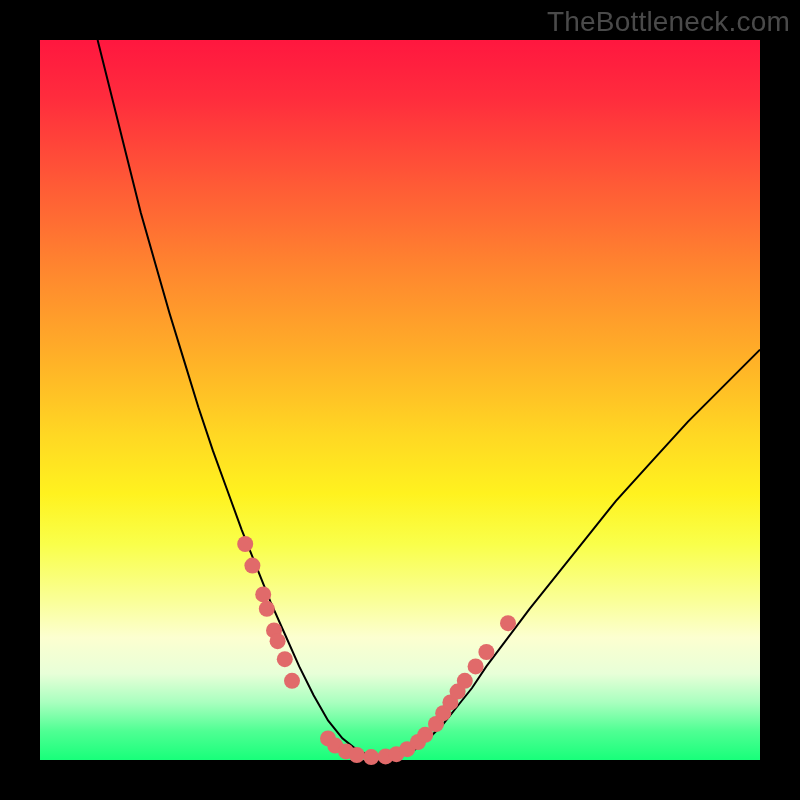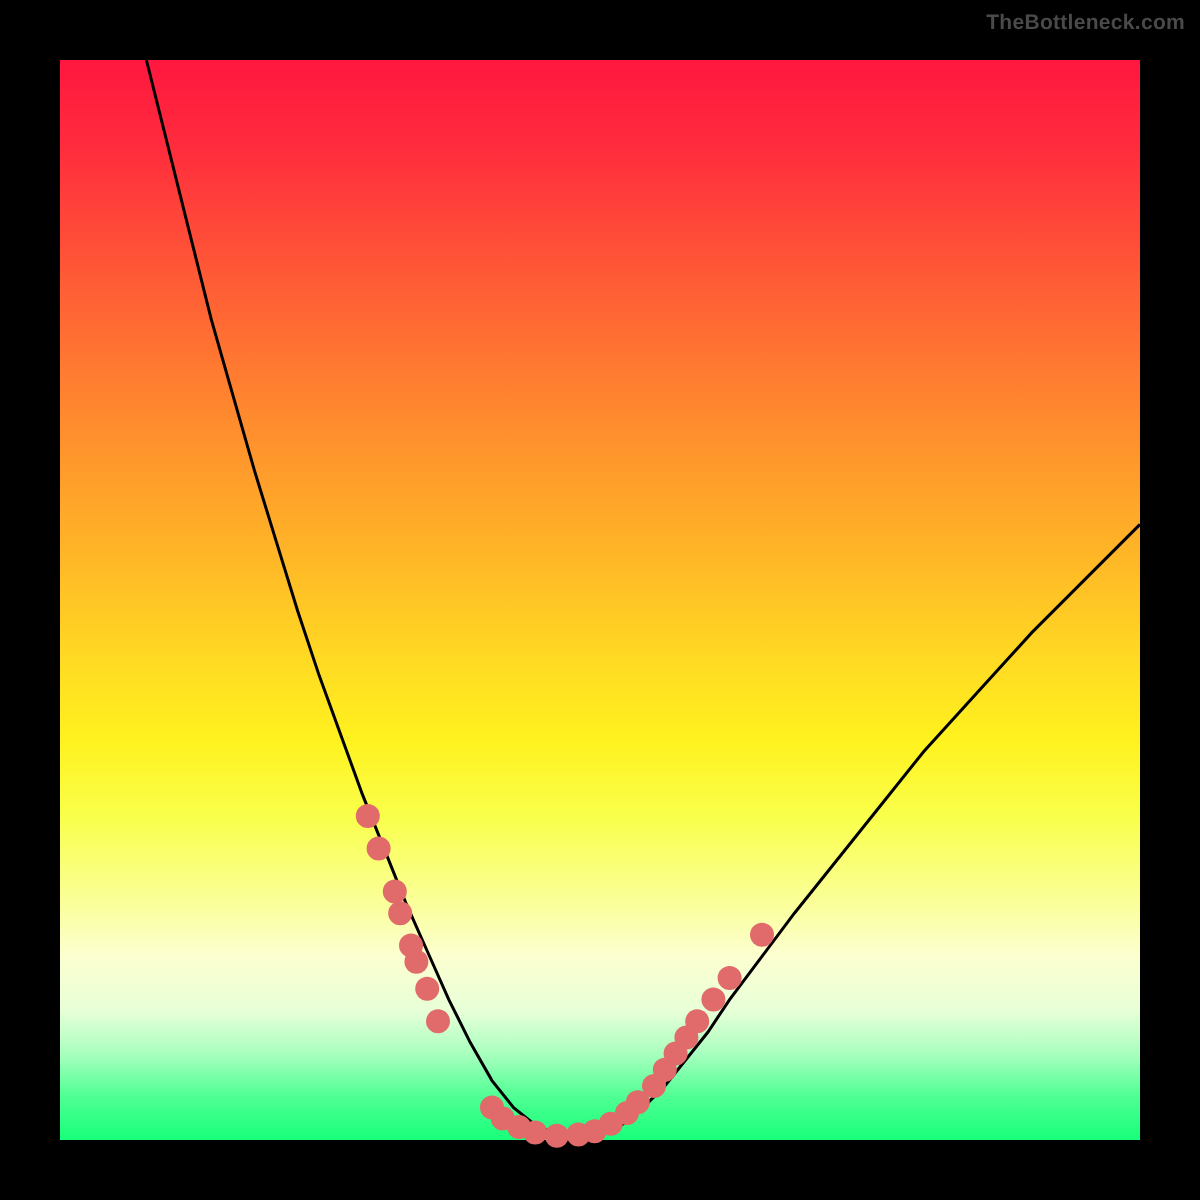--- a/index.html
+++ b/index.html
@@ -39,22 +39,22 @@
       #a9ffbf 92%,
       #4fff93 96%,
       #18ff7a 100%
     );
   }
   .watermark {
     position: absolute;
     top: 6px;
     right: 10px;
     color: #4a4a4a;
-    font-size: 14px;
-    font-weight: 700;
+    font-size: 28px;
+    font-weight: 400;
     letter-spacing: 0.2px;
   }
   svg.overlay {
     position: absolute;
     left: 40px;
     top: 40px;
     width: 720px;
     height: 720px;
     overflow: visible;
   }

